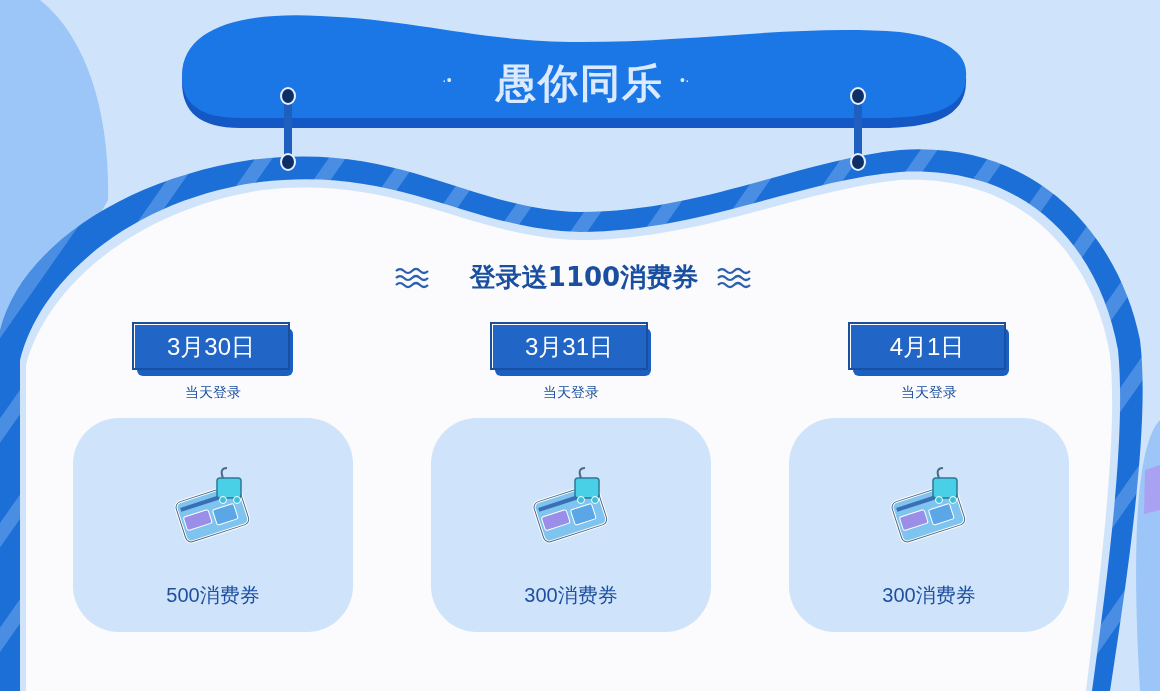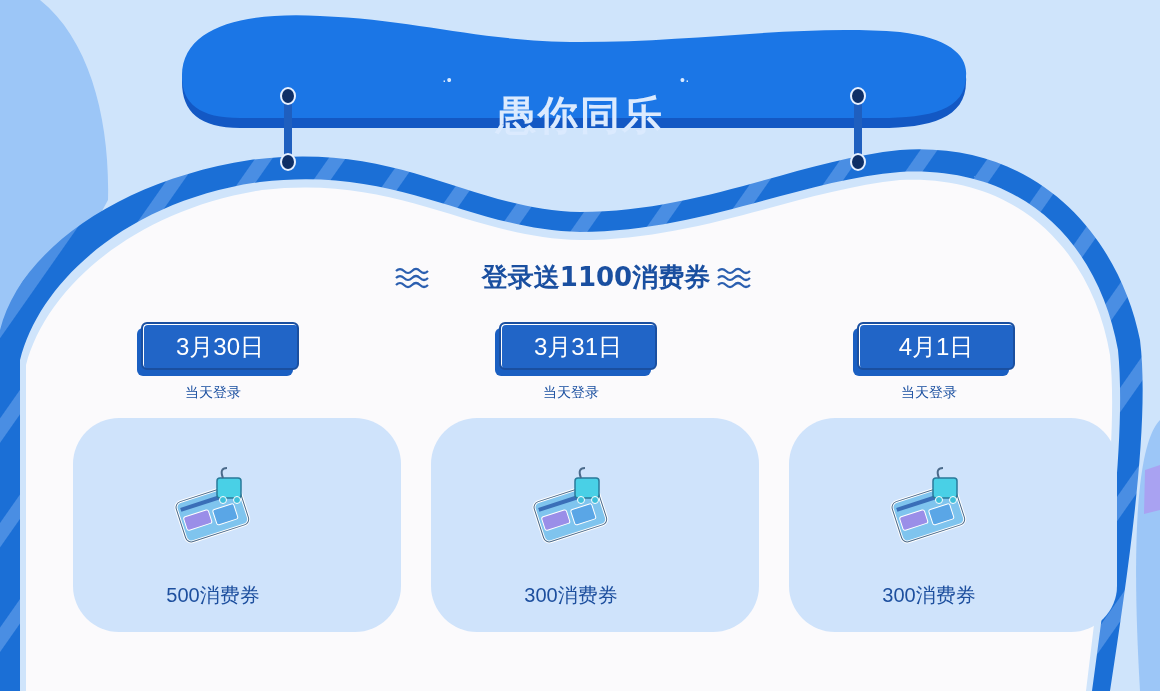--- a/index.html
+++ b/index.html
@@ -6,50 +6,49 @@
   body {
     width:1160px; height:691px; overflow:hidden; position:relative;
     background:#cfe4fb;
     font-family:"Liberation Sans","DejaVu Sans",sans-serif;
   }
   .bg-svg { position:absolute; left:0; top:0; width:1160px; height:691px; }
   .title-text {
     position:absolute; left:430px; top:56px; width:300px; text-align:center;
     color:#dbeafe; font-size:40px; font-weight:bold; letter-spacing:2px;
     font-family:"DejaVu Sans",sans-serif;
-    margin-top:32px;
   }
   .title-dots { position:absolute; top:72px; color:#dbeafe; font-size:14px; }
   .section-heading {
-    position:absolute; left:396px; top:260px; width:400px; text-align:center;
+    position:absolute; left:384px; top:260px; width:400px; text-align:center;
     color:#1a4fa0; font-size:26px; font-weight:bold;
     font-family:"DejaVu Sans",sans-serif;
   }
   .wave-icon { position:absolute; top:266px; width:36px; height:24px; }
   .day-col { position:absolute; top:322px; width:280px; }
   .date-badge {
     position:absolute; left:58px; top:0px; width:160px; height:52px;
   }
   .date-badge .shadow {
     position:absolute; left:6px; top:6px; width:156px; height:48px;
     background:#1a5fc2; border-radius:6px;
   }
   .date-badge .front {
-    position:absolute; left:10px; top:0; width:154px; height:44px;
-    background:#2165c7; border:2px solid #1a4fa0; border-radius:6px;
+    position:absolute; left:1px; top:0; width:154px; height:44px;
+    background:#2165c7; border:2px solid #1a4fa0; border-radius:0;
     box-shadow: inset 1px 1px 0 #ffffff;
     color:#fff; font-size:24px; text-align:center; line-height:46px;
   }
   .day-sub {
     position:absolute; left:0; top:62px; width:280px; text-align:center;
     color:#1a4fa0; font-size:14px;
   }
   .reward-card {
     position:absolute; left:0; top:96px; width:280px; height:214px;
-    background:#cfe3fb; border-radius:46px;padding-left:48px;
+    background:#cfe3fb; border-radius:46px;
   }
   .coupon-icon { position:absolute; left:98px; top:48px; width:84px; height:84px; }
   .reward-label {
     position:absolute; left:0; top:164px; width:280px; text-align:center;
     color:#1d4f9e; font-size:20px;
   }
 </style>
 </head>
 <body>
 

